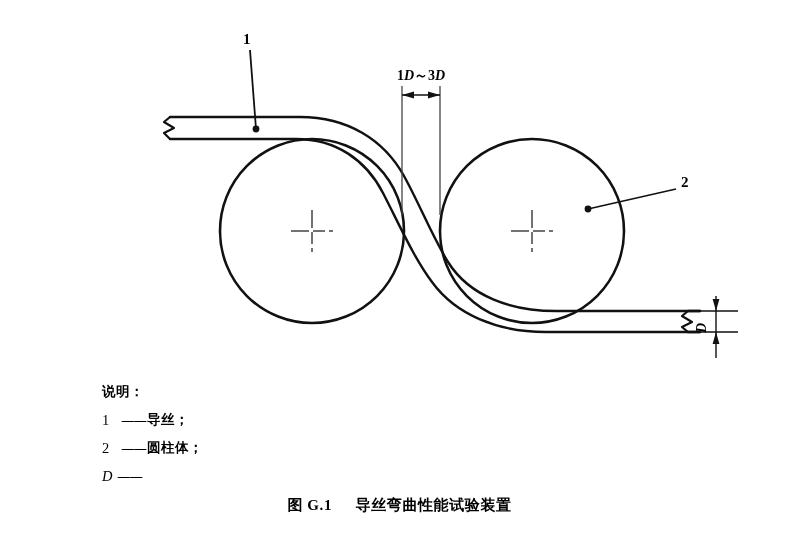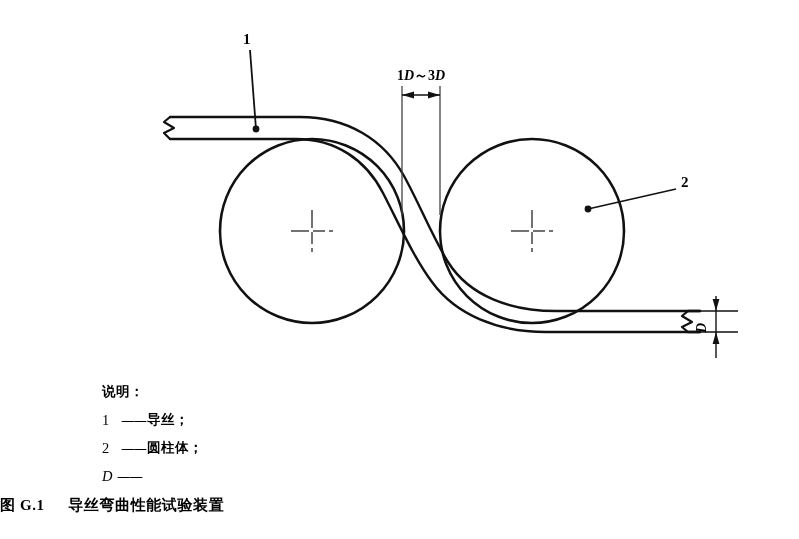--- a/index.html
+++ b/index.html
@@ -83,21 +83,21 @@
     letter-spacing: 0.5px;
     text-align: center;
   }
 
   
   .caption {
     position: absolute;
     left: 0;
     top: 496px;
     width: 799px;
-    text-align: left;
+    text-align: center;
     font-family: "Liberation Sans", "DejaVu Sans", sans-serif;
     font-weight: bold;
     font-size: 15px;
     letter-spacing: 0.6px;
   }
   .caption .cap-num {
     font-family: "Liberation Serif", "DejaVu Serif", serif;
     font-weight: bold;
   }
   .cap-gap {

